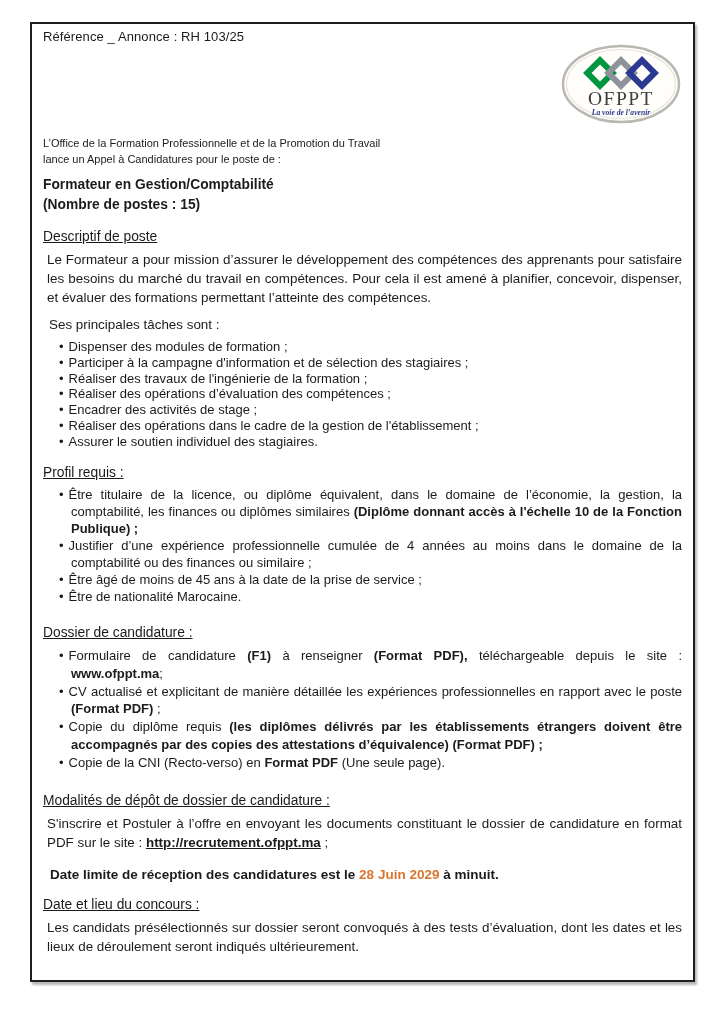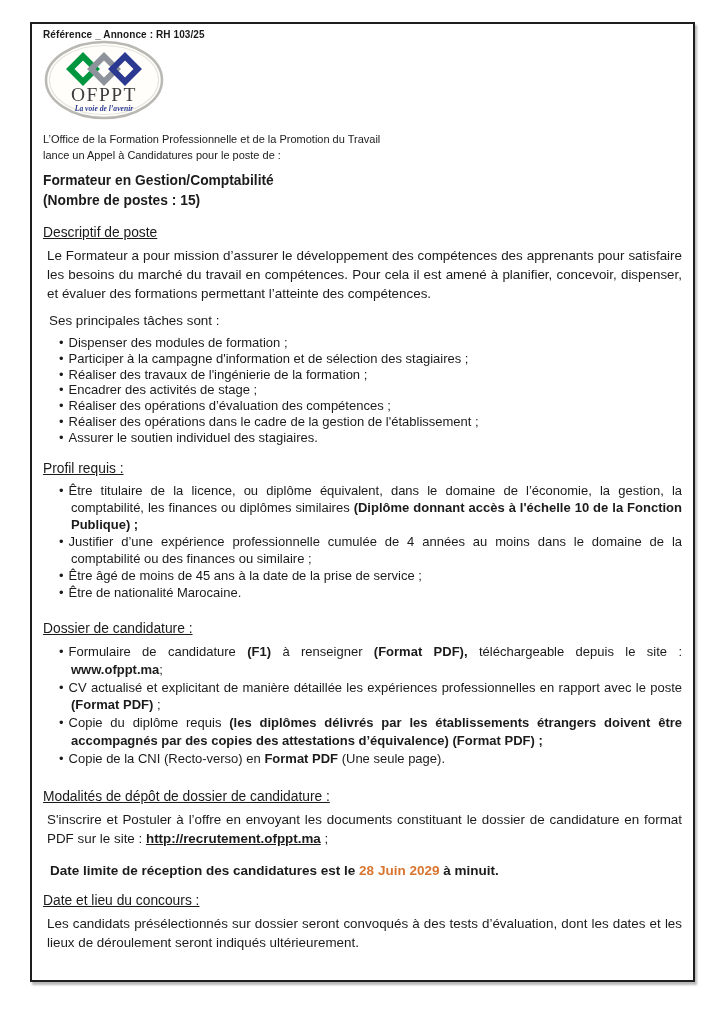--- a/index.html
+++ b/index.html
@@ -14,25 +14,25 @@
   .border-box {
     position: absolute;
     left: 30px; top: 22px;
     width: 665px; height: 960px;
     border: 2px solid #1e1e1e;
     box-shadow: 2px 3px 2px rgba(0,0,0,0.28);
     padding: 5px 11px 0 11px;
     background: #ffffff;
   }
   .reference {
-    font-weight: bold;
-    font-size: 10px;
+    font-weight: normal;
+    font-size: 13px;
     letter-spacing: 0.1px;
   }
-  .logo-row { text-align: left; margin-top: 0px; height: 80px; }
+  .logo-row { text-align: right; margin-top: 0px; height: 80px; }
   .intro { text-align: left; font-size: 11px; line-height: 1.43; margin-top: 12px; }
   .post-title { text-align: left; font-weight: bold; font-size: 13.8px; line-height: 1.4; margin-top: 8px; }
   .heading {
     font-weight: normal;
     font-size: 13.8px;
     margin: 15px 0 6px 0;
   }
   .heading .hu { text-decoration: underline; }
   .para {
     font-size: 13.4px;
@@ -86,22 +86,22 @@
     <div>(Nombre de postes : 15)</div>
   </div>
 
   <div class="heading"><span class="hu">Descriptif de poste</span></div>
   <div class="para">Le Formateur a pour mission d’assurer le développement des compétences des apprenants pour satisfaire les besoins du marché du travail en compétences. Pour cela il est amené à planifier, concevoir, dispenser, et évaluer des formations permettant l’atteinte des compétences.</div>
   <div class="tasks-intro">Ses principales tâches sont :</div>
   <ul class="blist tasks">
     <li>Dispenser des modules de formation ;</li>
     <li>Participer à la campagne d'information et de sélection des stagiaires ;</li>
     <li>Réaliser des travaux de l'ingénierie de la formation ;</li>
+    <li>Réaliser des opérations d’évaluation des compétences ;</li>
     <li>Encadrer des activités de stage ;</li>
-    <li>Réaliser des opérations d’évaluation des compétences ;</li>
     <li>Réaliser des opérations dans le cadre de la gestion de l'établissement ;</li>
     <li>Assurer le soutien individuel des stagiaires.</li>
   </ul>
 
   <div class="heading"><span class="hu">Profil requis :</span></div>
   <ul class="blist profil">
     <li class="rich"><span>Être titulaire de la licence, ou diplôme équivalent, dans le domaine de l’économie, la gestion, la comptabilité, les finances ou diplômes similaires </span><span style="font-weight: bold;">(Diplôme donnant accès à l'échelle 10 de la Fonction Publique) ;</span></li>
     <li class="rich"><span>Justifier d’une expérience professionnelle cumulée de 4 années au moins dans le domaine de la comptabilité ou des finances ou similaire ;</span></li>
     <li class="rich"><span>Être âgé de moins de 45 ans à la date de la prise de service ;</span></li>
     <li class="rich"><span>Être de nationalité Marocaine.</span></li>

